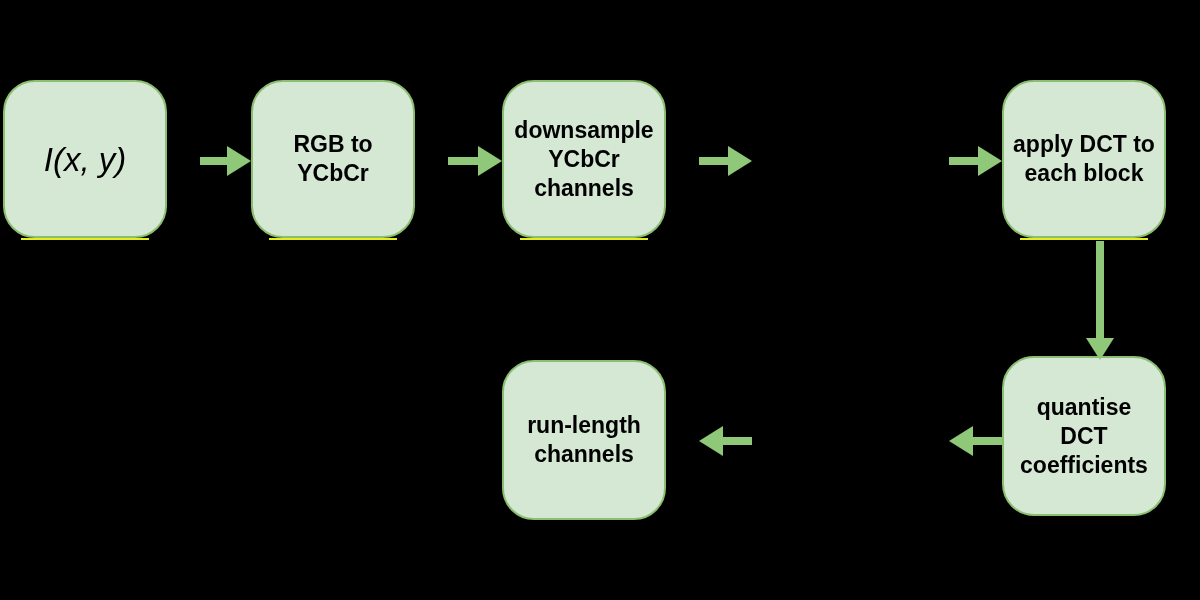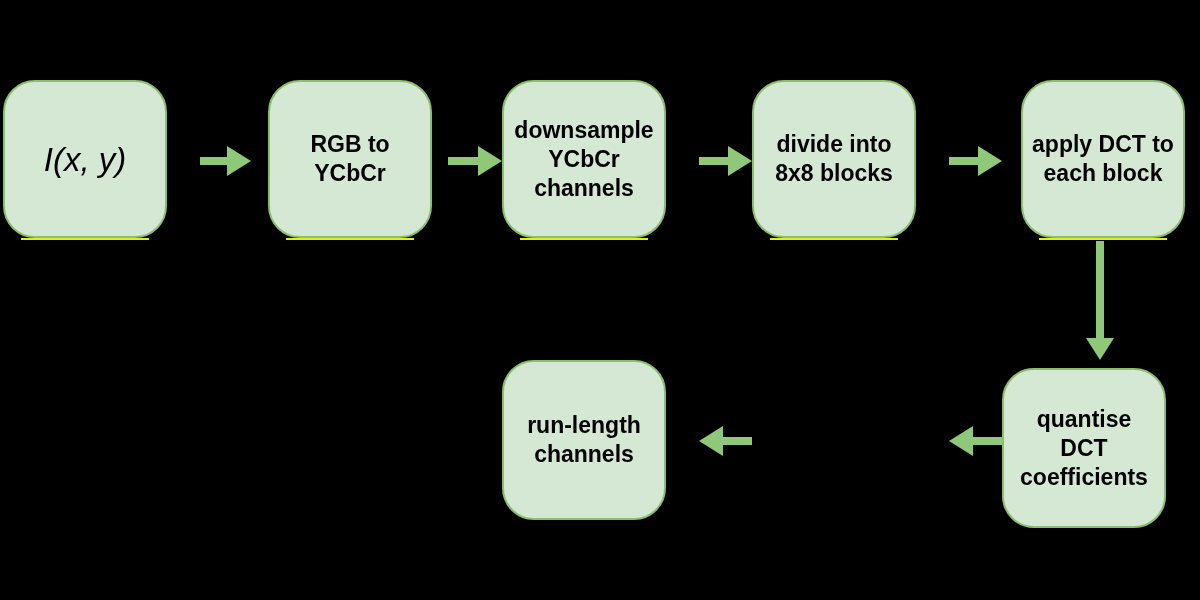--- a/index.html
+++ b/index.html
@@ -33,25 +33,25 @@
     padding:16px 8px;
   }
   
   .row1::after{
     content:"";
     position:absolute;
     left:16px;right:16px;bottom:-4px;height:2px;
     background:var(--underline-artifact);
   }
   .n1{left:3px;top:80px;font-style:italic;font-weight:normal;font-size:33px;}
-  .n2{left:268px;top:80px;}
+  .n2{left:251px;top:80px;}
   .n3{left:502px;top:80px;}
   .n4{left:752px;top:80px;}
-  .n5{left:1002px;top:80px;margin-left:19px;}
-  .n6{left:1002px;top:368px;height:160px;}
+  .n5{left:1002px;top:80px;}
+  .n6{left:1002px;top:356px;height:160px;}
   .n7{left:752px;top:360px;height:160px;}
   .n8{left:502px;top:360px;height:160px;}
 
   .arrow{position:absolute;}
   .arrow-h{height:30px;}
   .shaft-h{position:absolute;top:11px;height:8px;background:var(--arrow);}
   .arrow-right .shaft-h{left:0;right:20px;}
   .arrow-left  .shaft-h{left:20px;right:0;}
   .head{position:absolute;width:0;height:0;}
   .head-right{right:0;top:0;border-top:15px solid transparent;border-bottom:15px solid transparent;border-left:24px solid var(--arrow);}
@@ -73,23 +73,20 @@
 <div class="canvas">
 
   <div class="node n1 row1">
     <span>I(x, y)</span>
   </div>
   <div class="node n2 row1">
     <span>RGB to YCbCr</span>
   </div>
   <div class="node n3 row1">
     <span>downsample YCbCr channels</span>
-  </div>
-  <div class="node n4 row1">
-    <span>divide into 8x8 blocks</span>
   </div>
   <div class="node n5 row1">
     <span>apply DCT to each block</span>
   </div>
 
   <div class="node n6">
     <span>quantise DCT coefficients</span>
   </div>
   <div class="node n8">
     <span>run-length channels</span>

